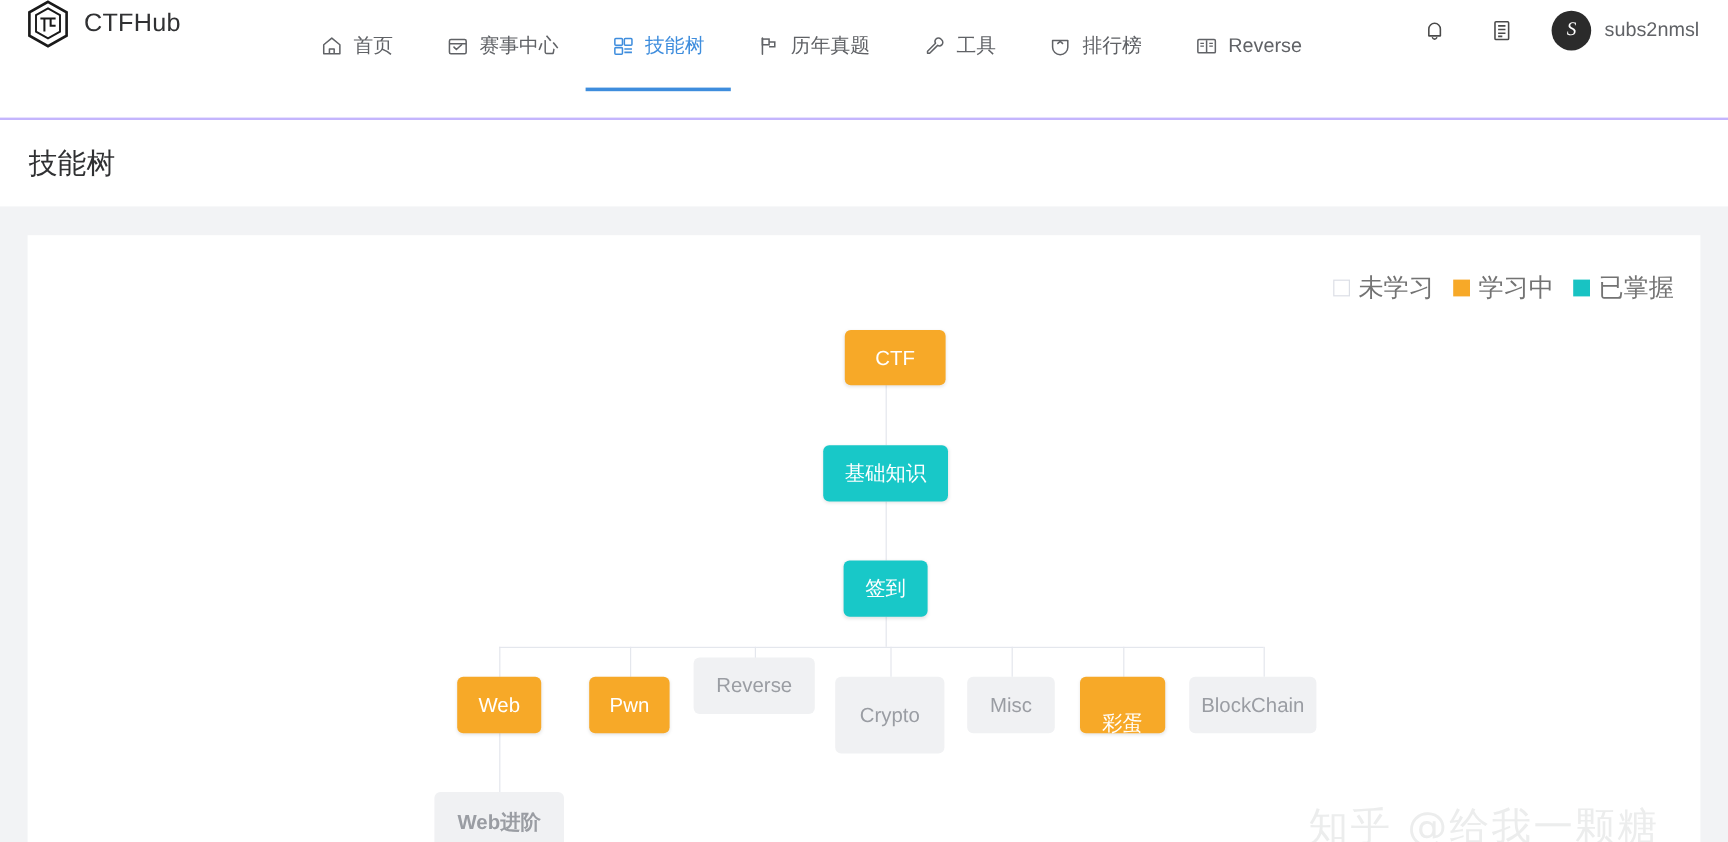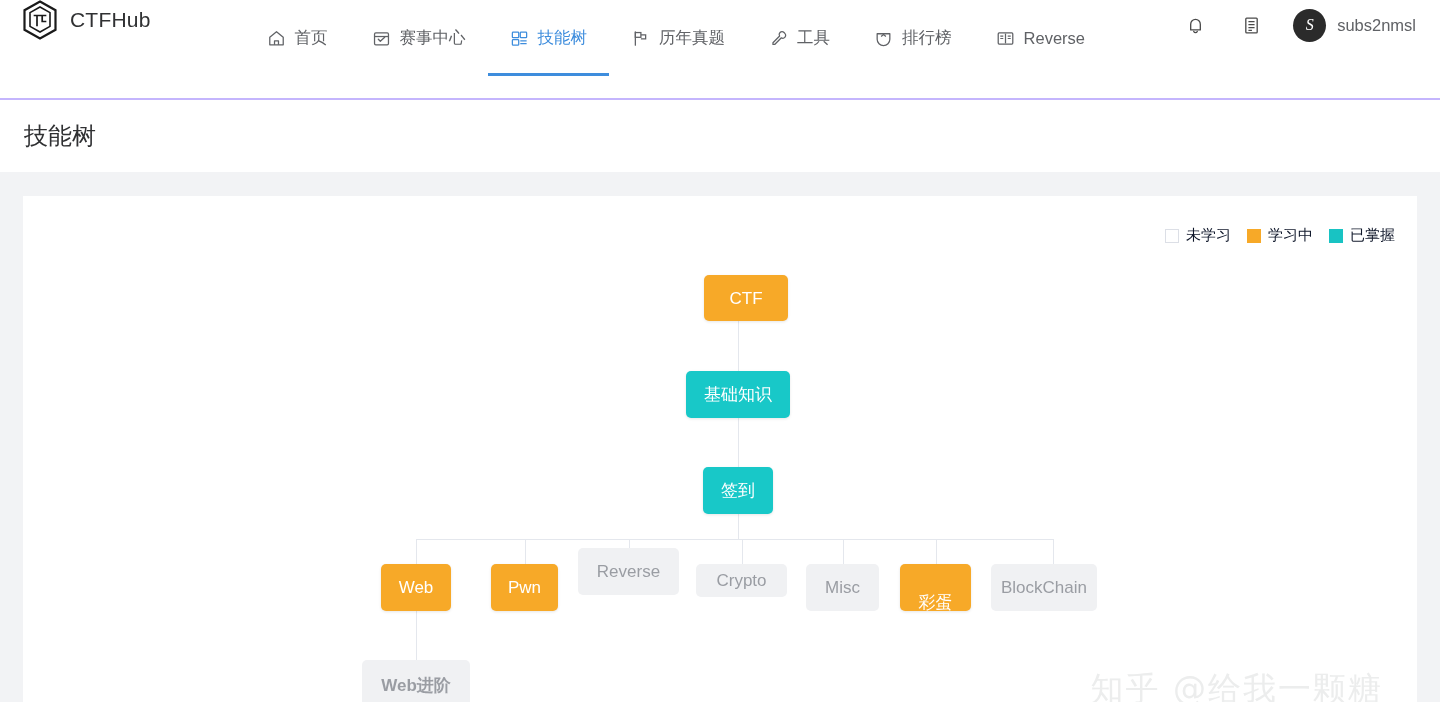--- a/index.html
+++ b/index.html
@@ -105,22 +105,22 @@
   }
 
   
   .legend {
     position:absolute;
     top:30px;
     right:22px;
     display:flex;
     align-items:center;
     gap:7px;
-    font-size:15px;
-    color:#0f172a;
+    font-size:21px;
+    color:#737373;
   }
   .legend-item { display:flex; align-items:center; gap:7px; margin-left:9px; }
   .legend-item:first-child { margin-left:0; }
   .swatch { width:14px; height:14px; display:block; }
   .swatch.unstudied { background:#fff; border:1px solid #dcdfe6; }
   .swatch.studying  { background:#f7a928; }
   .swatch.mastered  { background:#18c3c3; }
 
   
   .tree { position:absolute; inset:0; }
@@ -330,21 +330,21 @@
         </div>
         <div class="node studying" style="left: 358px; top: 368px; width: 70px; height: 47px;">
           <span>Web</span>
         </div>
         <div class="node studying" style="left: 468px; top: 368px; width: 67px; height: 47px;">
           <span>Pwn</span>
         </div>
         <div class="node unstudied" style="left: 555px; top: 352px; width: 101px; height: 47px;">
           <span>Reverse</span>
         </div>
-        <div class="node unstudied" style="left: 673px; top: 368px; width: 91px; height: 33px;">
+        <div class="node unstudied" style="left: 673px; top: 368px; width: 91px; height: 64px;">
           <span>Crypto</span>
         </div>
         <div class="node unstudied" style="left: 783px; top: 368px; width: 73px; height: 47px;">
           <span>Misc</span>
         </div>
         <div class="node studying" style="left: 877px; top: 368px; width: 71px; height: 47px; align-items: flex-end;">
           <span>彩蛋</span>
         </div>
         <div class="node unstudied" style="left: 968px; top: 368px; width: 106px; height: 47px;">
           <span>BlockChain</span>

